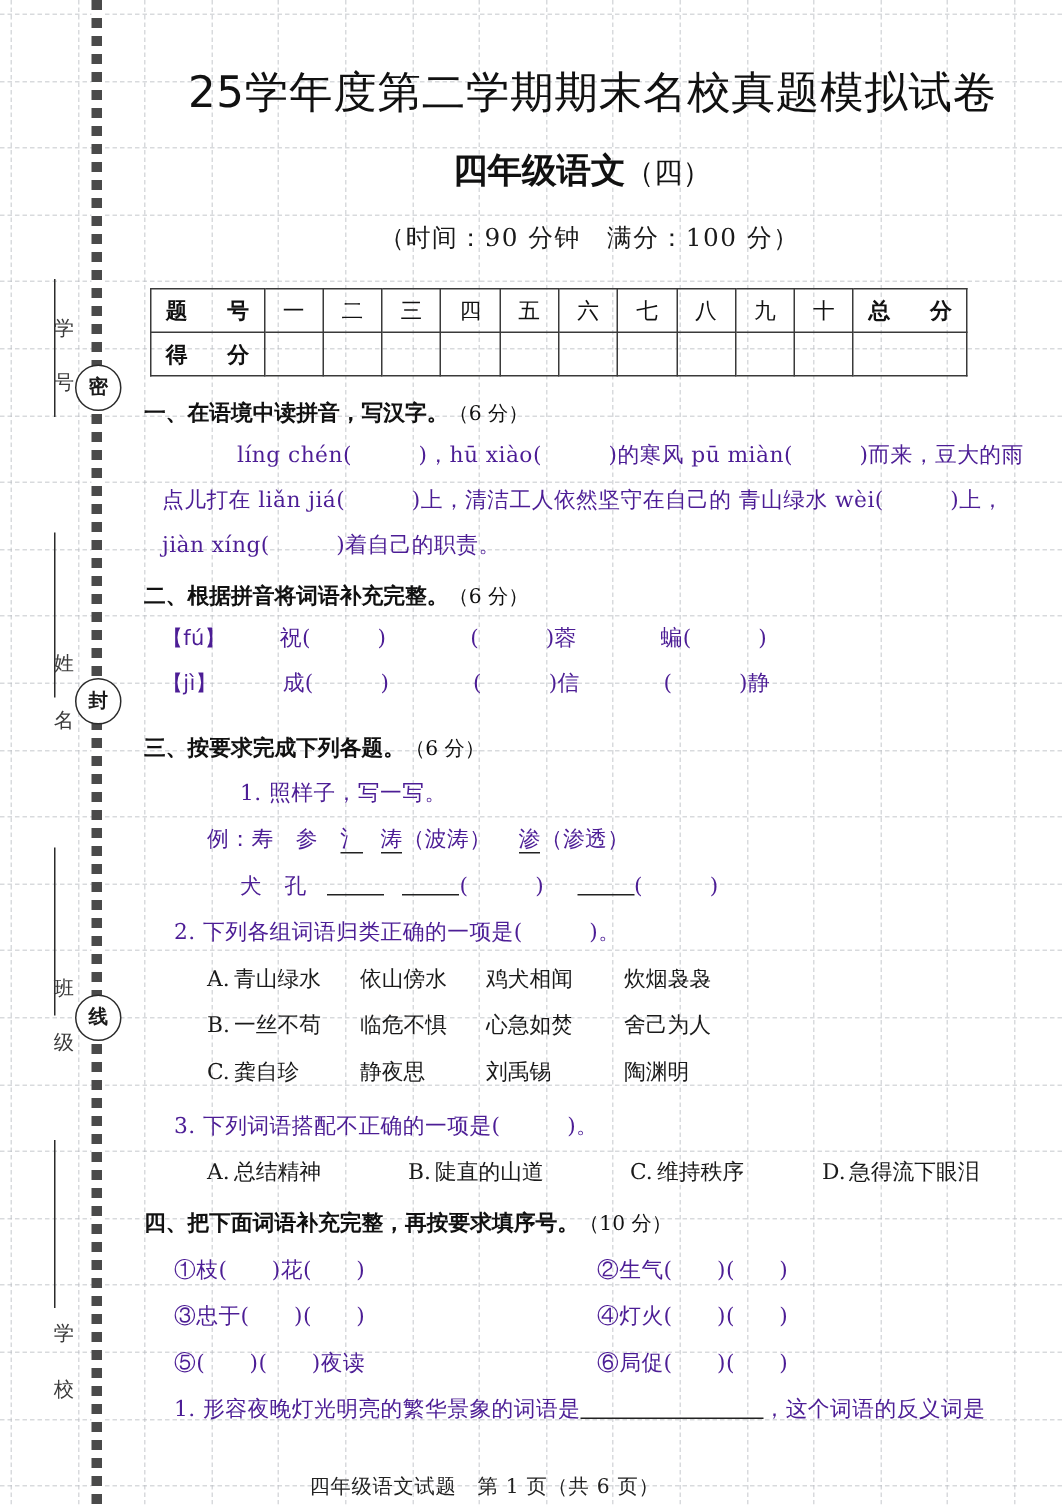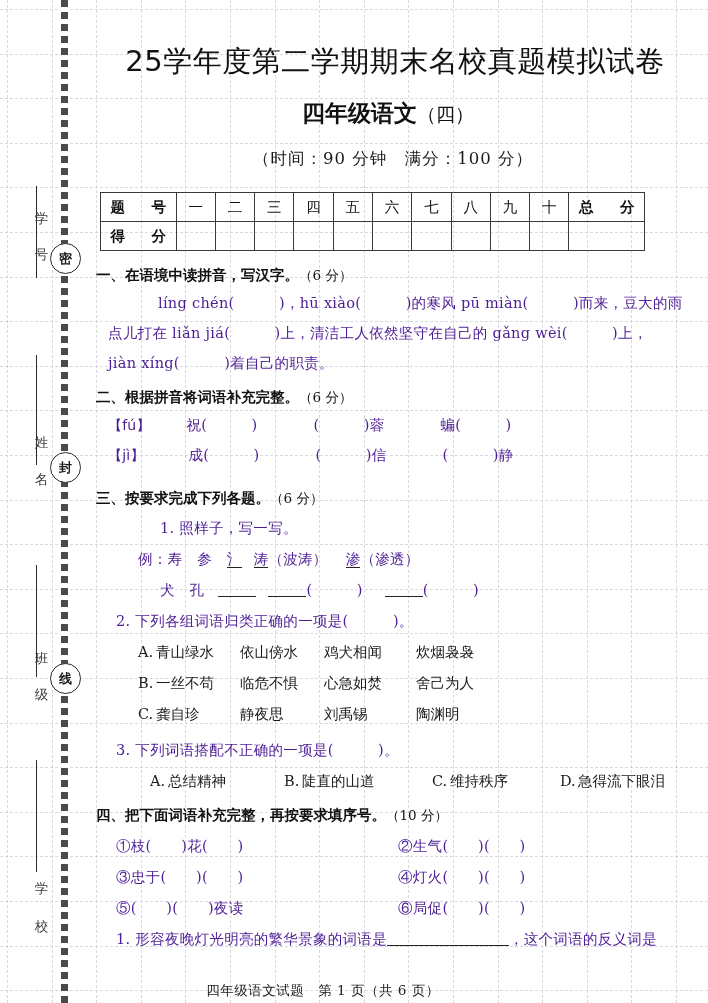--- a/index.html
+++ b/index.html
@@ -339,21 +339,21 @@
         <td class="num-cell"></td>
         <td class="total-cell"></td>
       </tr>
     </tbody>
       </table>
 
     <div class="q-head" style="top:266px;">
       <span>一、在语境中读拼音，写汉字。</span><span class="pts">（6 分）</span>
     </div>
     <div class="q-line" style="left:70px; top:294px;">líng chén(　　　)，hū xiào(　　　)的寒风 pū miàn(　　　)而来，豆大的雨</div>
-    <div class="q-line" style="left:20px; top:324px;">点儿打在 liǎn jiá(　　　)上，清洁工人依然坚守在自己的 gǎng wèi(　　　)上，</div>
+    <div class="q-line" style="left:20px; top:324px;">点儿打在 liǎn jiá(　　　)上，清洁工人依然坚守在自己的 青山绿水 wèi(　　　)上，</div>
     <div class="q-line" style="left:20px; top:354px;">jiàn xíng(　　　)着自己的职责。</div>
 
     <div class="q-head" style="top:388px;">
       <span>二、根据拼音将词语补充完整。</span><span class="pts">（6 分）</span>
     </div>
 
     <div class="q-line" style="left:20px; top:416px;">
       <span class="pinyin">【fú】</span>
       <span style="display:inline-block;width:26px"></span>
       <span>祝(　　　)</span>
@@ -394,21 +394,21 @@
     </div>
     <div class="opt-row" style="left:50px; top:674px;">
       <span class="opt" style="width:18px">B.</span><span class="opt" style="width:84px">一丝不苟</span><span class="opt" style="width:84px">临危不惧</span><span class="opt" style="width:92px">心急如焚</span><span class="opt">舍己为人</span>
     </div>
     <div class="opt-row" style="left:50px; top:705px;">
       <span class="opt" style="width:18px">C.</span><span class="opt" style="width:84px">龚自珍</span><span class="opt" style="width:84px">静夜思</span><span class="opt" style="width:92px">刘禹锡</span><span class="opt">陶渊明</span>
     </div>
 
     <div class="q-line" style="left:28px; top:741px;">3. 下列词语搭配不正确的一项是(　　　)。</div>
 
-    <div class="opt-row" style="left:62px; top:772px;">
+    <div class="opt-row" style="left:50px; top:772px;">
       <span class="opt" style="width:18px">A.</span><span class="opt" style="width:116px">总结精神</span><span class="opt" style="width:18px">B.</span><span class="opt" style="width:130px">陡直的山道</span><span class="opt" style="width:18px">C.</span><span class="opt" style="width:110px">维持秩序</span><span class="opt" style="width:18px">D.</span><span class="opt">急得流下眼泪</span>
     </div>
 
     <div class="q-head" style="top:806px;">
       <span>四、把下面词语补充完整，再按要求填序号。</span><span class="pts">（10 分）</span>
     </div>
 
     <div class="q-line" style="left:28px; top:837px;">
       <span>①</span><span>枝(　　)花(　　)</span>
     </div>

